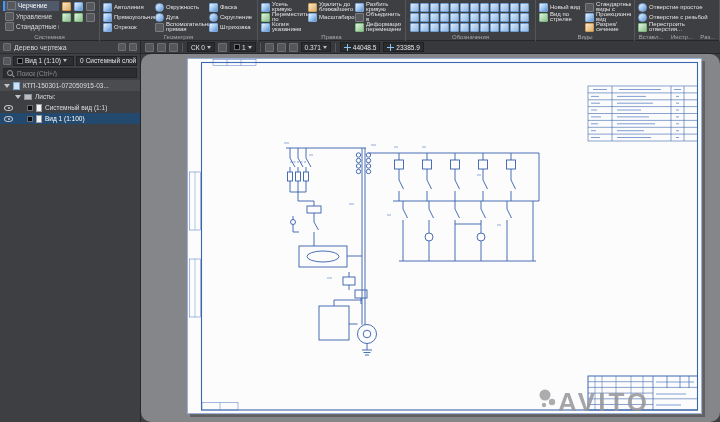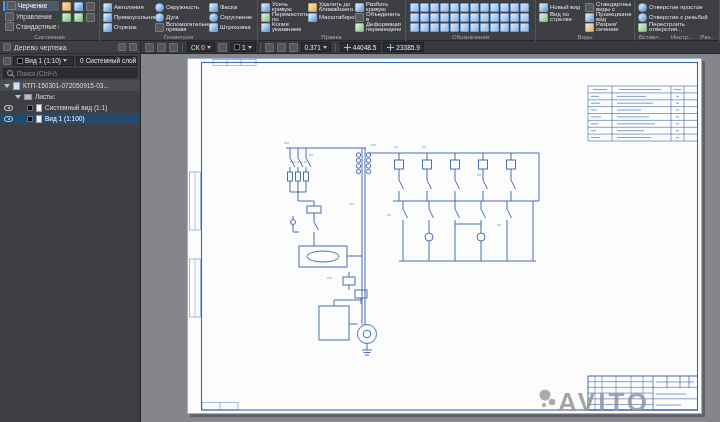--- a/index.html
+++ b/index.html
@@ -92,21 +92,21 @@
          border-top:4px solid #c2c3c6; flex:none; }
   .doc { width:7px; height:8px; background:#cfe2f5; border:1px solid #7fa8d6; flex:none; }
   .fold { width:8px; height:6px; background:#b9bcc2; border:1px solid #8c8f95; flex:none; }
   .pg { width:6px; height:8px; background:#f2f3f5; border:1px solid #9a9ca1; flex:none; }
   .eye { position:relative; width:9px; height:6px; border:1px solid #c9c9cc; border-radius:50%; flex:none; }
   .eye::after { content:""; position:absolute; left:2.5px; top:1px; width:2.5px; height:2.5px;
                 background:#c9c9cc; border-radius:50%; }
   .indent { width:8px; flex:none; }
 
   
-  .canvas { position:absolute; left:141px; top:54px; right:0; bottom:0; background:#85868a; }
+  .canvas { position:absolute; left:141px; top:54px; right:0; bottom:0; background:#85868a;border-radius:10px; }
   .canvas svg { display:block; width:100%; height:100%; }
 </style>
 </head>
 <body>
 
 <div class="page">
 
   <div class="ribbon">
 
     <div class="rgroup g-system">

